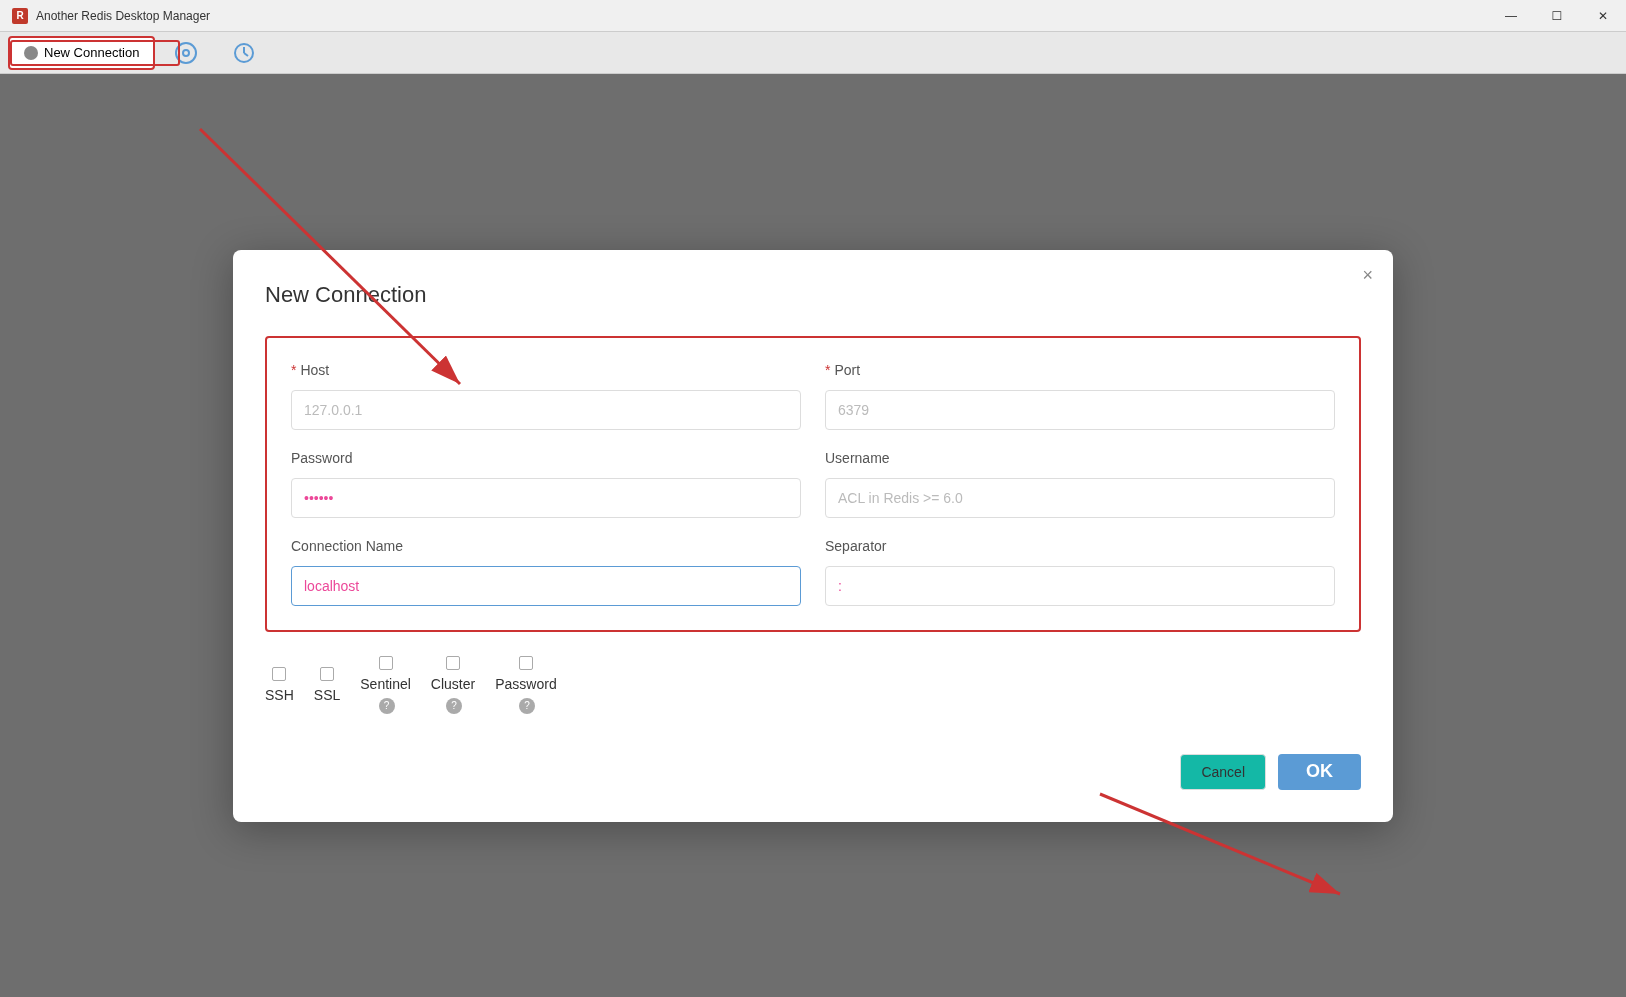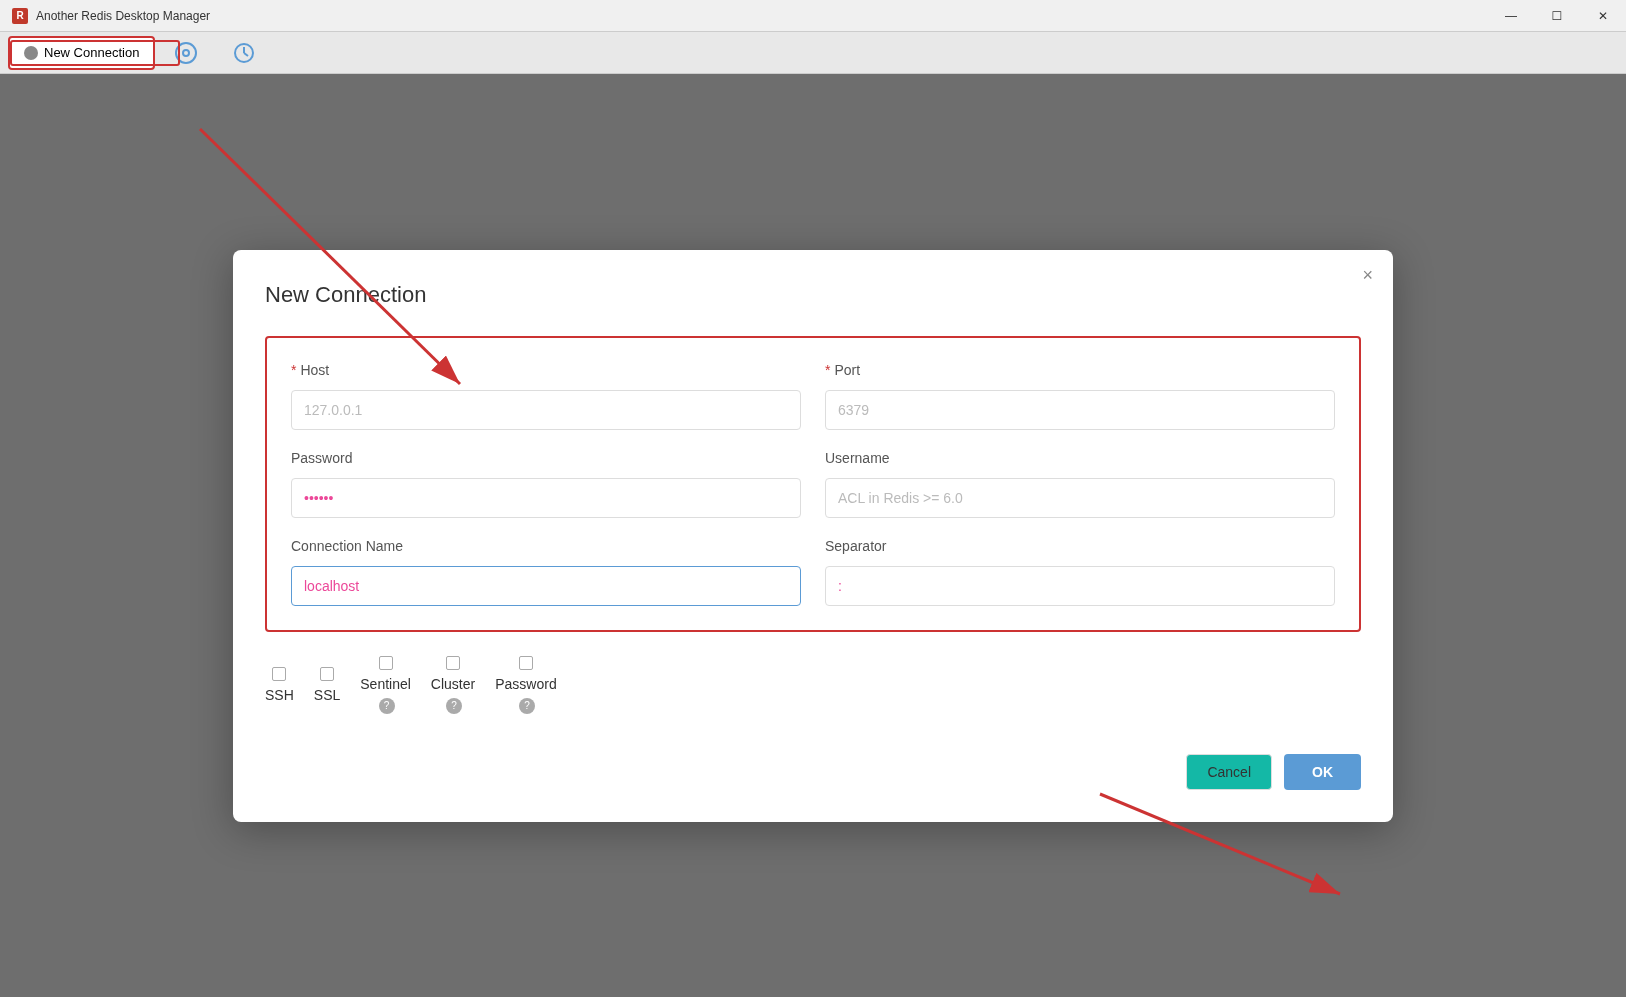--- a/index.html
+++ b/index.html
@@ -245,21 +245,21 @@
       color: #333;
       cursor: pointer;
     }
     .btn-ok {
       height: 36px;
       padding: 0 28px;
       border: none;
       border-radius: 4px;
       background: #5b9bd5;
       color: white;
-      font-size: 14px;
+      font-size: 18px;
       font-weight: 600;
       cursor: pointer;
     }
 
     
     .annotation-box-tab {
       position: absolute;
       top: 8px;
       left: 10px;
       width: 170px;

